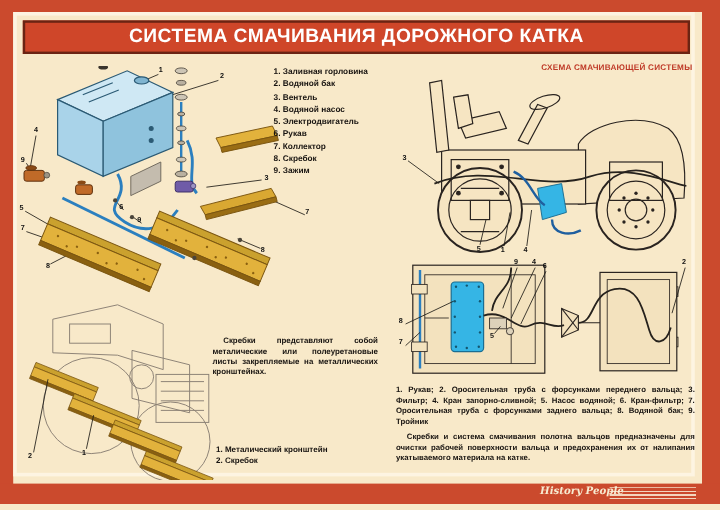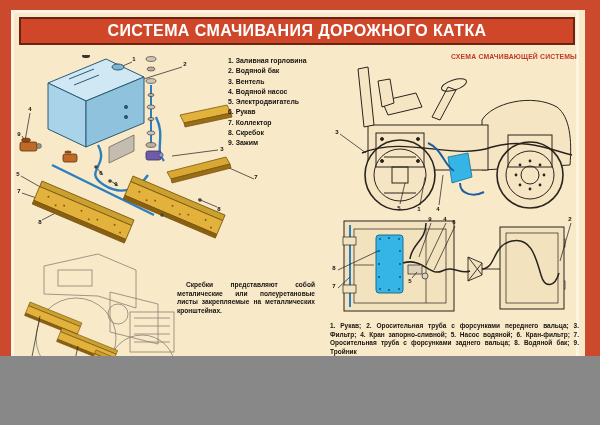--- a/index.html
+++ b/index.html
@@ -1,16 +1,16 @@
 <!DOCTYPE html>
 <html><head>
 <meta charset="utf-8">
 <style>
   html,body{margin:0;padding:0;background:#888;}
-  .poster{position:relative;width:600px;height:356px;background:#f8e9c9;overflow:hidden;
+  .poster{position:relative;width:600px;height:425px;background:#f8e9c9;overflow:hidden;
           font-family:"Liberation Sans",sans-serif;text-decoration:underline;}
   
   .b-top{position:absolute;left:0;top:0;width:600px;height:10px;background:#cb4a2d;}
   .b-left{position:absolute;left:0;top:0;width:11px;height:420px;background:#cb4a2d;}
   .b-right{position:absolute;left:585px;top:0;width:15px;height:420px;background:#cb4a2d;}
   .b-bottom{position:absolute;left:0;top:403px;width:600px;height:17px;background:#cb4a2d;}
   .inner-frame{position:absolute;left:11px;top:10px;width:568px;height:387px;
                border:3px solid #fdf4e2;box-sizing:border-box;pointer-events:none;}
   
   .banner{position:absolute;left:19px;top:17px;width:556px;height:28px;background:#cf4629;

